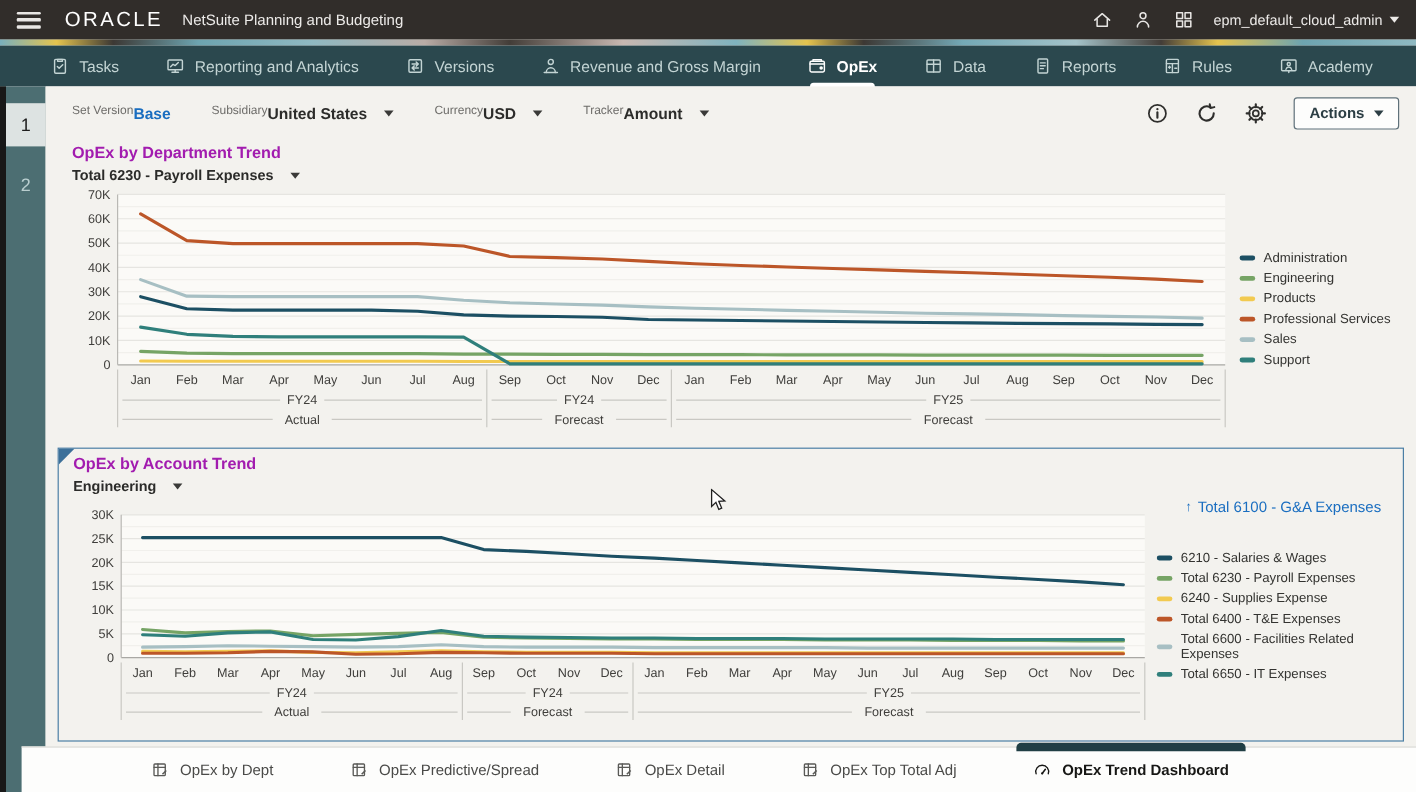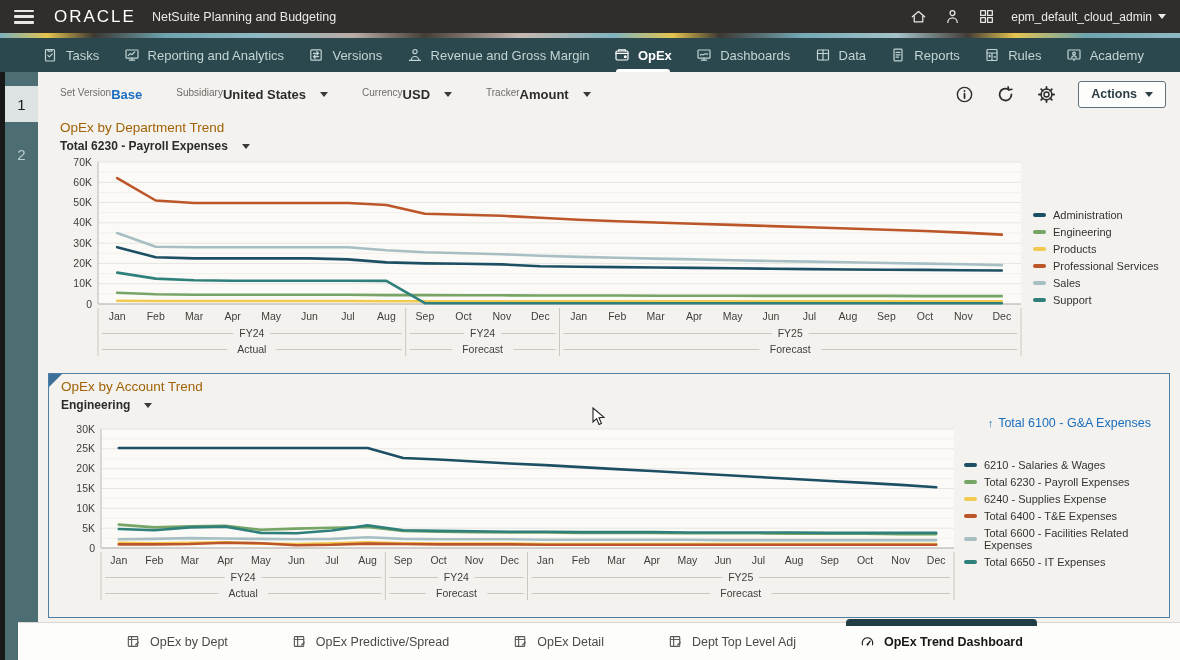--- a/index.html
+++ b/index.html
@@ -49,21 +49,21 @@
   .fval { font-size:13px; font-weight:bold; color:#2c2c2a; display:flex; align-items:center; gap:14px; }
   .fval.link { color:#1a6ec0; }
   .fval .caret { border-top-color:#3a3a38; }
   .filter-actions { margin-left:auto; display:flex; align-items:center; gap:22px; }
   .aico { width:19px; height:19px; color:#2e2e2c; cursor:pointer; }
   .aico svg { width:19px; height:19px; }
   .actions-btn { height:27px; background:#fdfdfc; border:1px solid #5f717a; border-radius:3px;
     font-size:12.5px; font-weight:bold; color:#2c3e44; padding:0 12px; display:flex; align-items:center; gap:8px; cursor:pointer; }
 
   .chart-header { padding:4px 0 2px 22px; }
-  .chart-title { font-size:13.5px; font-weight:normal; color:#a16207; margin-bottom:4px; }
+  .chart-title { font-size:13.5px; font-weight:bold; color:#a21caf; margin-bottom:4px; }
   .chart-sub { font-size:12px; font-weight:bold; color:#2b2b29; display:flex; align-items:center; gap:14px; cursor:pointer; }
   .chart-sub .caret { border-top-color:#3a3a38; }
 
   .chart-row { display:flex; align-items:center; }
   .legend { display:flex; flex-direction:column; gap:5px; }
   .legend-item { display:flex; align-items:center; gap:7px; font-size:11px; color:#333330; }
   .swatch { width:13px; height:4px; border-radius:2px; flex:none; }
 
   svg.chart text { font-size:10.5px; fill:#3f3e3b; }
 
@@ -177,30 +177,20 @@
         <span class="nicon">
           <svg viewBox="0 0 16 16" fill="none" stroke="currentColor" stroke-width="1.2" stroke-linecap="round" stroke-linejoin="round">
             <rect x="2" y="4" width="12" height="9" rx="1.2"></rect>
             <path d="M2 6.4h12"></path>
             <path d="M4.5 4V2.8h7V4"></path>
             <circle cx="11.3" cy="9.7" r="0.9" fill="currentColor"></circle>
           </svg>
         </span>
         <span>OpEx</span>
         <span class="nind"></span>
-      </div>
-      <div class="navtab">
-        <span class="nicon">
-          <svg viewBox="0 0 16 16" fill="none" stroke="currentColor" stroke-width="1.2" stroke-linecap="round" stroke-linejoin="round">
-            <rect x="2" y="3" width="12" height="8.2" rx="0.8"></rect>
-            <path d="M8 11.2v2M5.3 13.2h5.4"></path>
-            <path d="M4.3 8.2c1.2-2.4 2 0.8 3.7-.9 1.7-1.7 2.3 1 3.7-.5"></path>
-          </svg>
-        </span>
-        <span>Dashboards</span>
       </div>
       <div class="navtab">
         <span class="nicon">
           <svg viewBox="0 0 16 16" fill="none" stroke="currentColor" stroke-width="1.2" stroke-linecap="round" stroke-linejoin="round">
             <rect x="2.5" y="3" width="11" height="10" rx="0.8"></rect>
             <path d="M2.5 6.5h11M8 3v10"></path>
           </svg>
         </span>
         <span>Data</span>
       </div>
@@ -562,21 +552,21 @@
         <span>OpEx Detail</span>
       </div>
       <div class="btab">
         <span class="bicon">
           <svg viewBox="0 0 16 16" fill="none" stroke="currentColor" stroke-width="1.2" stroke-linecap="round" stroke-linejoin="round">
             <rect x="2.5" y="2.8" width="10" height="10.4" rx="0.8"></rect>
             <path d="M2.5 5.8h10M6 2.8v10.4"></path>
             <path d="M9.5 11.5l3.4-3.4 1 1-3.4 3.4z" fill="currentColor" stroke="none"></path>
           </svg>
         </span>
-        <span>Dept Top Level Adj</span>
+        <span>OpEx Top Total Adj</span>
       </div>
       <div class="btab active">
         <span class="bind"></span>
         <span class="bicon">
           <svg viewBox="0 0 16 16" fill="none" stroke="currentColor" stroke-width="1.2" stroke-linecap="round" stroke-linejoin="round">
             <path d="M2.6 11.5a5.7 5.7 0 1 1 10.8 0"></path>
             <path d="M8 11.2l2.8-3.6" stroke-width="1.4"></path>
             <circle cx="8" cy="11.2" r="1" fill="currentColor" stroke="none"></circle>
           </svg>
         </span>

